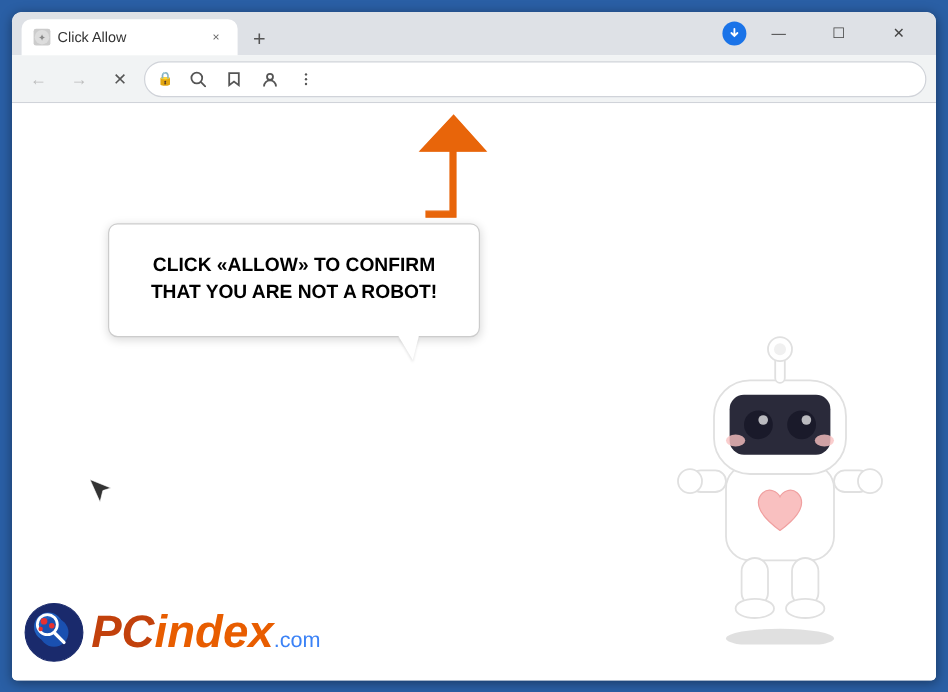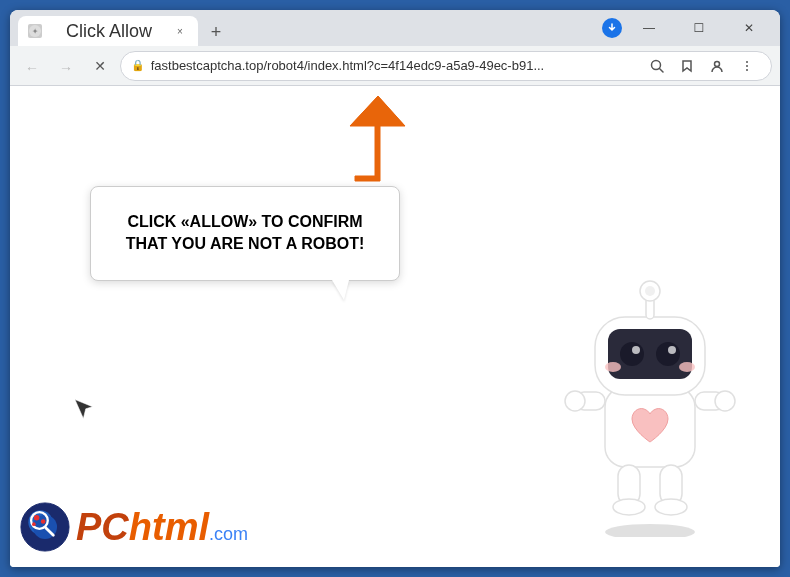--- a/index.html
+++ b/index.html
@@ -63,22 +63,21 @@
       background: #ccc;
       border-radius: 2px;
       flex-shrink: 0;
     }
 
     .tab-title {
       flex: 1;
       overflow: hidden;
       text-overflow: ellipsis;
       white-space: nowrap;
-      font-size: 18px;
-      margin-left: 18px;
+      font-size: 12px;
     }
 
     .tab-close {
       width: 16px;
       height: 16px;
       border-radius: 50%;
       display: flex;
       align-items: center;
       justify-content: center;
       font-size: 10px;
@@ -328,21 +327,20 @@
     </div>
   </div>
 
   <div class="address-bar">
     <div class="nav-btn disabled">←</div>
     <div class="nav-btn disabled">→</div>
     <div class="nav-btn">✕</div>
 
     <div class="url-bar">
       <span class="lock-icon">🔒</span>
-      <span class="url-text">fastbestcaptcha.top/robot4/index.html?c=4f14edc9-a5a9-49ec-b91...</span>
       <div class="url-actions">
         <div class="url-action-btn">
           <svg width="14" height="14" viewBox="0 0 14 14" fill="none">
             <circle cx="6" cy="6" r="4.5" stroke="#555" stroke-width="1.5"></circle>
             <line x1="9.5" y1="9.5" x2="13" y2="13" stroke="#555" stroke-width="1.5" stroke-linecap="round"></line>
           </svg>
         </div>
         <div class="url-action-btn">
           <svg width="14" height="14" viewBox="0 0 14 14" fill="none">
             <path d="M3 2h8v10L7 9 3 12V2z" stroke="#555" stroke-width="1.5" fill="none"></path>
@@ -439,18 +437,18 @@
         <circle cx="27" cy="27" r="13" fill="#1a50b0"></circle>
 
         <circle cx="21" cy="20" r="9" fill="none" stroke="white" stroke-width="2.5"></circle>
         <line x1="28" y1="28" x2="36" y2="36" stroke="white" stroke-width="3" stroke-linecap="round"></line>
 
         <circle cx="18" cy="17" r="3" fill="#e83030"></circle>
         <circle cx="25" cy="21" r="2.5" fill="#e83030"></circle>
         <circle cx="15" cy="24" r="2" fill="#e83030"></circle>
       </svg>
       <div>
-        <span style="font-size:38px; font-weight:900; font-style:italic; color:#c2410c;">PC</span><span style="font-size:38px; font-weight:900; font-style:italic; color:#e85d00;">html</span><span style="font-size:18px; color:#3b82f6; font-weight:400;">.com</span>
+        <span style="font-size:38px; font-weight:900; font-style:italic; color:#c2410c;">PC</span><span style="font-size:38px; font-weight:900; font-style:italic; color:#e85d00;">index</span><span style="font-size:18px; color:#3b82f6; font-weight:400;">.com</span>
       </div>
     </div>
 
   </div>
 </div>
 
 </body></html>

